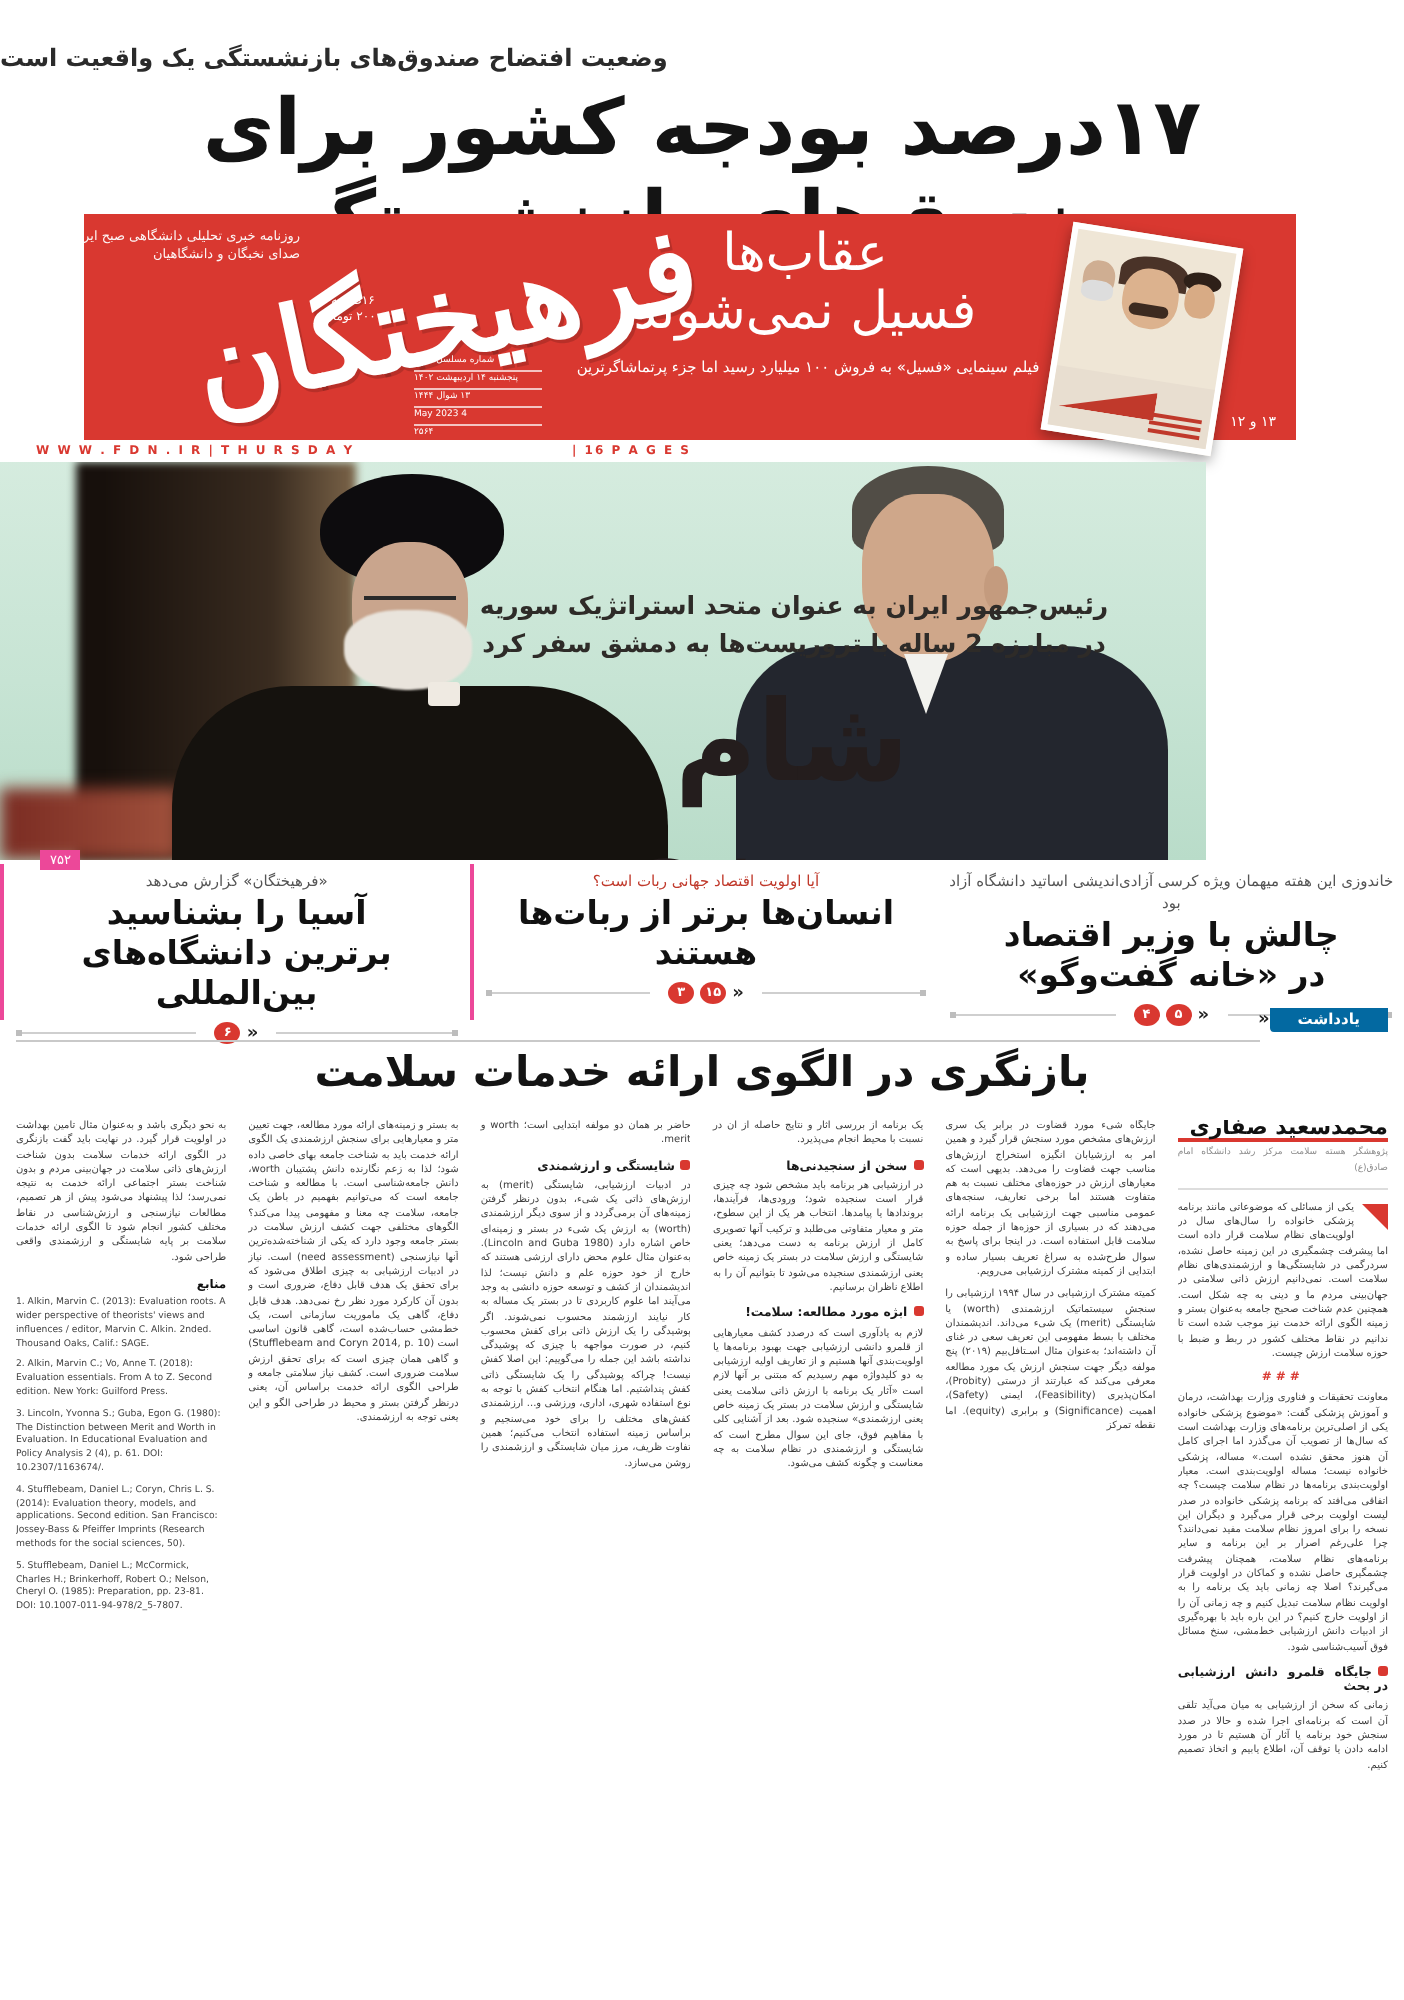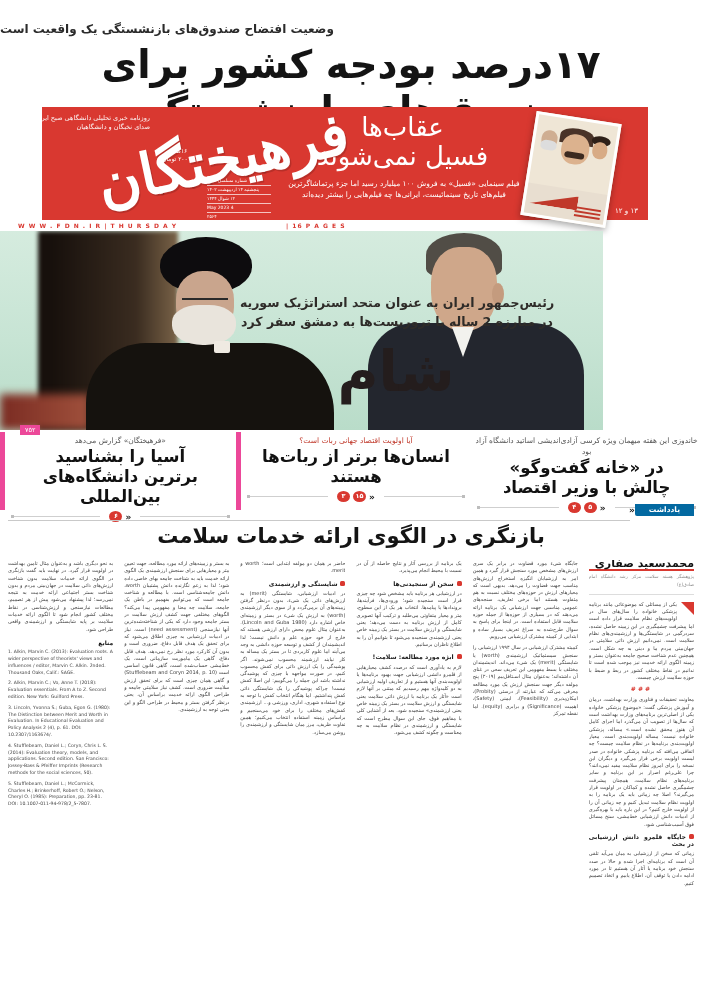--- a/index.html
+++ b/index.html
@@ -70,21 +70,21 @@
   .photo-caption{position:absolute;right:46px;top:62px;width:320px;text-align:center;direction:rtl;
     font-size:12.5px;line-height:19px;font-weight:bold;color:#2e2b28;}
   .photo-headline{position:absolute;right:42px;top:108px;width:330px;text-align:center;direction:rtl;
     font-size:56px;font-weight:900;color:#241d1d;letter-spacing:-1px;}
   .photo-tag{position:absolute;top:425px;left:20px;background:#ec4899;color:#fff;font-size:6.5px;
     padding:1px 5px;direction:rtl;z-index:3;}
 
   
   .teasers{position:absolute;top:432px;left:0;width:702px;height:78px;display:flex;direction:rtl;}
   .teaser{position:relative;flex:1;text-align:center;direction:rtl;padding-top:3px;}
-  .teaser+.teaser{border-left:5px solid #ec4899;}
+  .teaser+.teaser{border-left:2px solid #ec4899;}
   .t-kicker{font-size:7.5px;color:#555;line-height:11px;}
   .t-kicker.red{color:#c0392b;}
   .t-title{font-size:16.5px;line-height:20px;font-weight:900;color:#111;margin-top:1px;}
   .t-foot{margin-top:4px;display:flex;align-items:center;justify-content:center;gap:3px;}
   .t-rule{flex:1;height:0;border-top:1px solid #cfcfcf;position:relative;margin:0 6px;}
   .t-rule::after{content:"";position:absolute;top:-2px;width:3px;height:3px;background:#bdbdbd;}
   .t-rule.rr::after{right:0;} .t-rule.ll::after{left:0;}
   .circ{display:inline-block;min-width:11px;height:11px;border-radius:50%;background:#d93830;color:#fff;
     font-size:6.5px;line-height:11px;text-align:center;padding:0 1px;font-weight:bold;}
   .guil{font-size:9px;color:#222;font-weight:bold;}
@@ -137,21 +137,20 @@
       <div class="drow">4 May 2023</div>
       <div class="drow">۲۵۶۴</div>
     </div>
     <div class="eagles">
       <div class="eagles-title">
         <div>عقاب‌ها</div>
         <div>فسیل نمی‌شوند</div>
       </div>
       <div class="eagles-sub">
         <div>فیلم سینمایی «فسیل» به فروش ۱۰۰ میلیارد رسید اما جزء پرتماشاگرترین</div>
-        <div>فیلم‌های تاریخ سینمائیست، ایرانی‌ها چه فیلم‌هایی را بیشتر دیده‌اند</div>
       </div>
     </div>
     <div class="poster">
       <div class="face2"></div>
       <div class="beard2"></div>
       <div class="hair1"></div>
       <div class="face1"></div>
       <div class="mustache"></div>
       <div class="hair3"></div>
       <div class="face3"></div>
@@ -186,22 +185,22 @@
       <div>در مبارزه 2 ساله با تروریست‌ها به دمشق سفر کرد</div>
     </div>
     <div class="photo-headline">شام پیروزی</div>
   </div>
   <div class="photo-tag">۷۵۲</div>
 
   <div class="teasers">
     <div class="teaser">
       <div class="t-kicker">خاندوزی این هفته میهمان ویژه کرسی آزادی‌اندیشی اساتید دانشگاه آزاد بود</div>
       <div class="t-title">
+        <div>چالش با وزیر اقتصاد</div>
         <div>در «خانه گفت‌وگو»</div>
-        <div>چالش با وزیر اقتصاد</div>
       </div>
       <div class="t-foot">
         <span class="t-rule rr"></span>
         <span class="guil">«</span>
         <span class="circ">۵</span>
         <span class="circ">۴</span>
         <span class="t-rule ll"></span>
       </div>
     </div>
     <div class="teaser">

